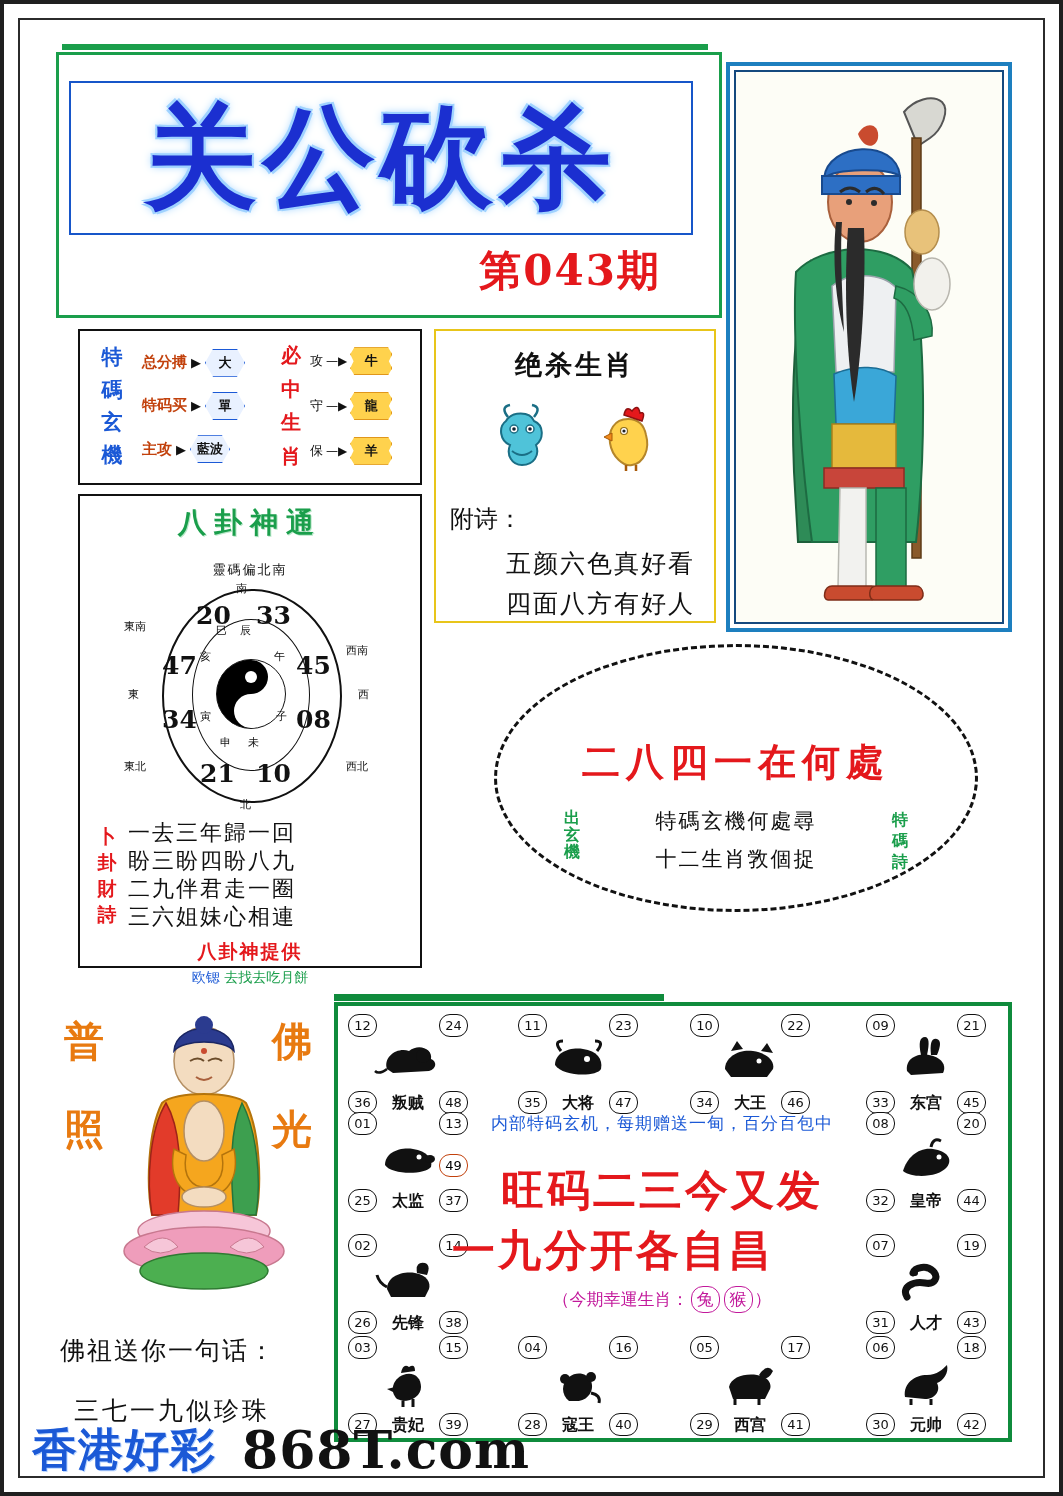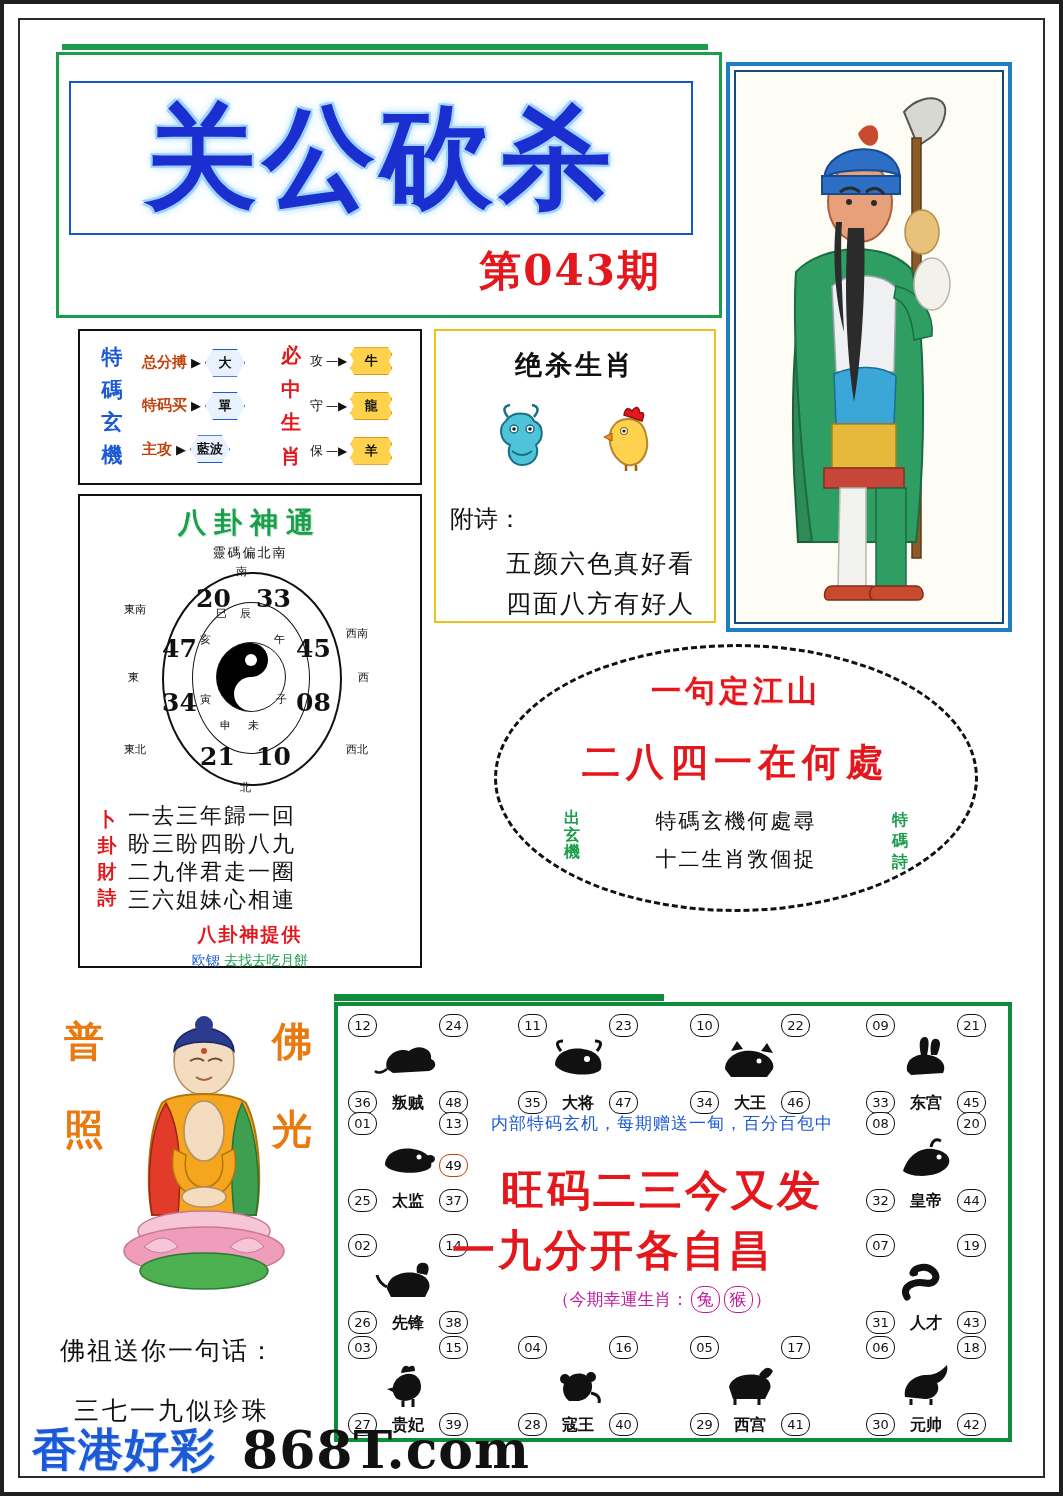--- a/index.html
+++ b/index.html
@@ -133,21 +133,21 @@
   
   .bagua-box{
     position:absolute;left:74px;top:490px;width:340px;height:470px;
     border:2px solid #111;background:#fff;
   }
   .bagua-title{
     text-align:center;margin-top:8px;font-size:28px;font-weight:bold;color:#1a9e4b;
     letter-spacing:8px;font-family:"DejaVu Serif","Liberation Serif",serif;
     text-shadow:1px 1px 0 #b9e7c9;
   }
-  .bagua-sub{text-align:center;font-size:13px;color:#111;margin-top:2px;letter-spacing:2px;}
+  .bagua-sub{text-align:center;font-size:13px;color:#111;margin-top:19px;letter-spacing:2px;}
   .bagua-wrap{position:relative;width:300px;height:230px;margin:4px auto 0;}
   .bagua-circle{
     position:absolute;left:62px;top:6px;width:176px;height:210px;
     border:2px solid #111;border-radius:50%;
   }
   .bagua-circle2{
     position:absolute;left:92px;top:36px;width:116px;height:150px;
     border:1px solid #111;border-radius:50%;
   }
   .taiji{
@@ -467,21 +467,20 @@
       </div>
     </div>
     <div class="bagua-provide">八卦神提供</div>
     <div class="bagua-foot">
       <span class="b1">欧锶</span>
       <span class="b2">去找去吃月餅</span>
     </div>
   </div>
 
   <div class="ellipse-box">
-    <div class="ell-title">一句定江山</div>
     <div class="ell-main">二八四一在何處</div>
     <div class="ell-left">出玄機</div>
     <div class="ell-right">特碼詩</div>
     <div class="ell-c1">特碼玄機何處尋</div>
     <div class="ell-c2">十二生肖敩個捉</div>
   </div>
 
   <div class="pu">普</div>
   <div class="zhao">照</div>
   <div class="fo">佛</div>

